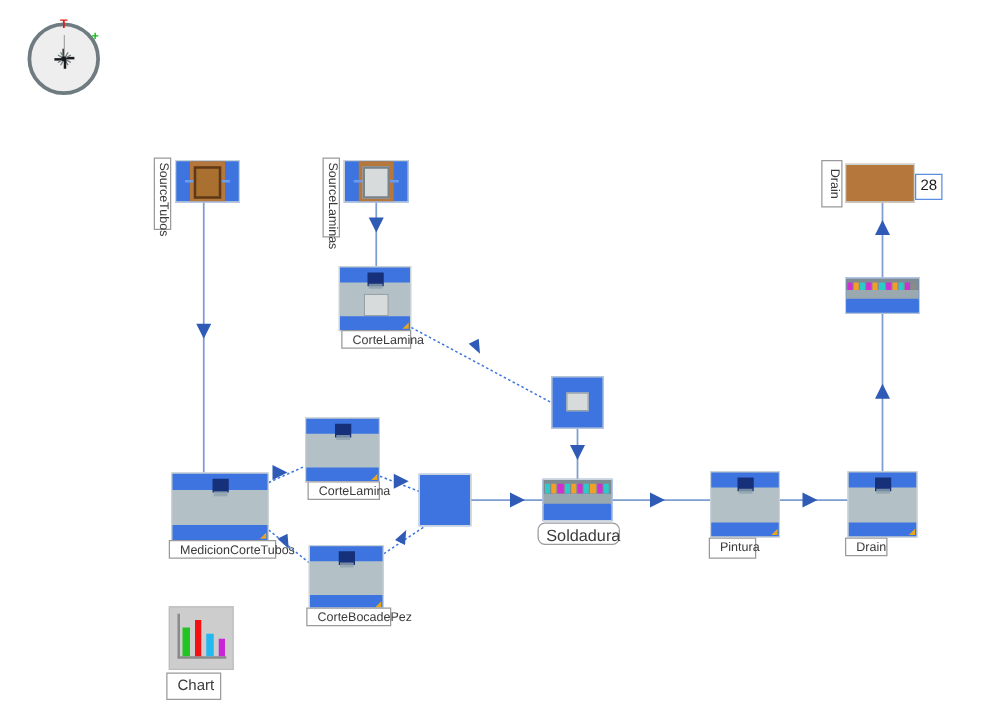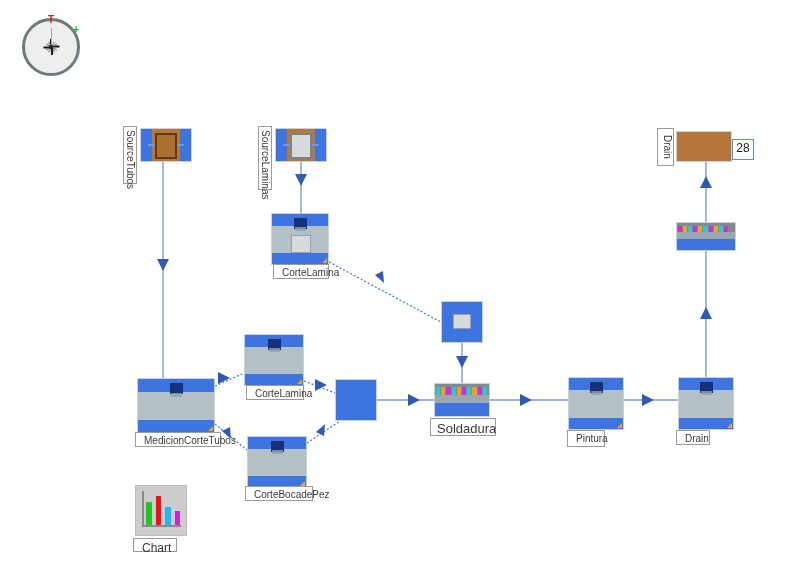--- a/index.html
+++ b/index.html
@@ -99,21 +99,21 @@
     position:absolute;
     background:#ffffff;
     border:1px solid #9a9a9a;
     color:#3a3a3a;
     font-size:10px;
     padding:2px 8px;
     box-sizing:border-box;
     white-space:nowrap;
     line-height:1.15;
   }
-  .hlabel.big{font-size:13px;padding:3px 6px;}
+  .hlabel.big{font-size:13px;padding:3px 6px;border-radius:6px;}
 
   
   .buffer{
     position:absolute;
     background:#3d74e0;
     border:1px solid #c9d2d6;
     box-sizing:border-box;
   }
   .buffer .item{
     position:absolute;left:50%;top:50%;
@@ -416,13 +416,13 @@
 <div class="chart-widget" style="left:135px;top:485px;width:52px;height:51px;">
   <div class="axis-y"></div>
   <div class="axis-x"></div>
   <div class="bars" id="chart-bars">
       <i style="background: rgb(34, 196, 35); height: 72%;"></i>
       <i style="background: rgb(244, 16, 16); height: 92%;"></i>
       <i style="background: rgb(36, 183, 240); height: 55%;"></i>
       <i style="background: rgb(201, 37, 214); height: 45%;"></i>
     </div>
 </div>
-<div class="hlabel" style="left:133px;top:538px;width:44px;height:14px;font-size:12px;padding-top:3px;">Chart</div>
+<div class="hlabel" style="left:133px;top:538px;width:44px;height:22px;font-size:12px;padding-top:3px;">Chart</div>
 
 </body></html>

